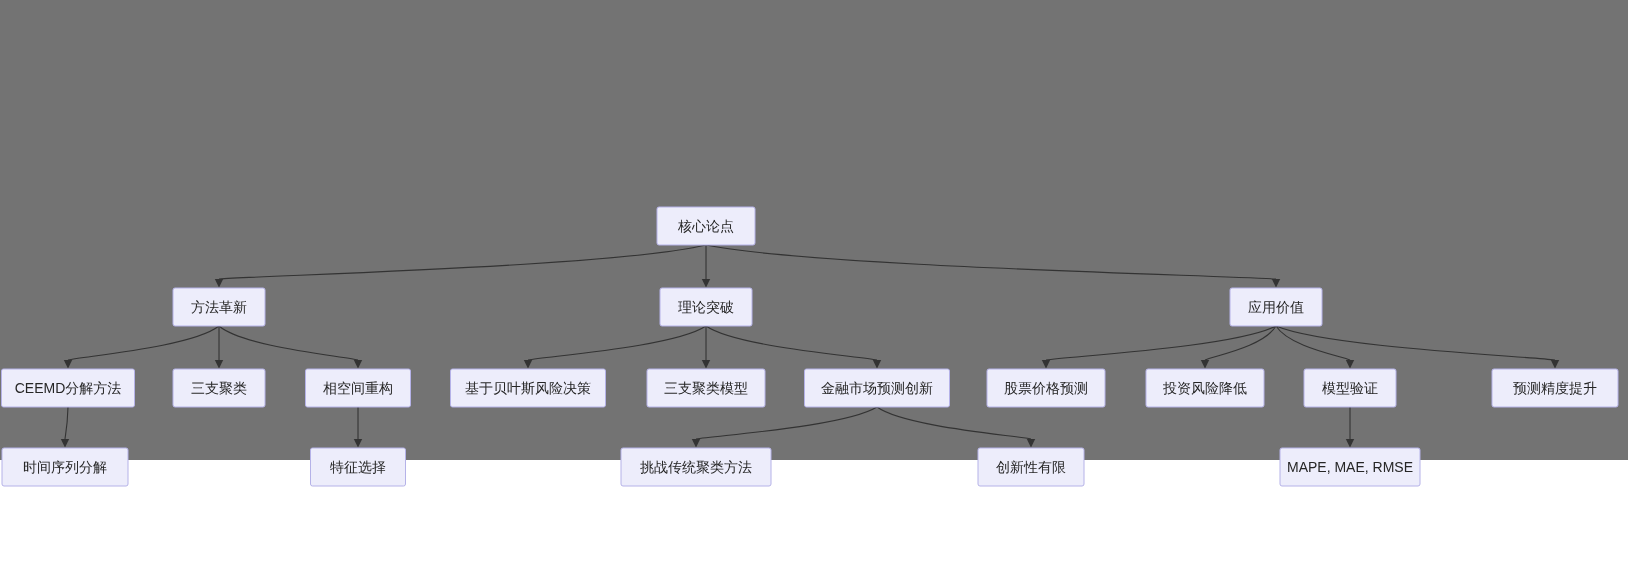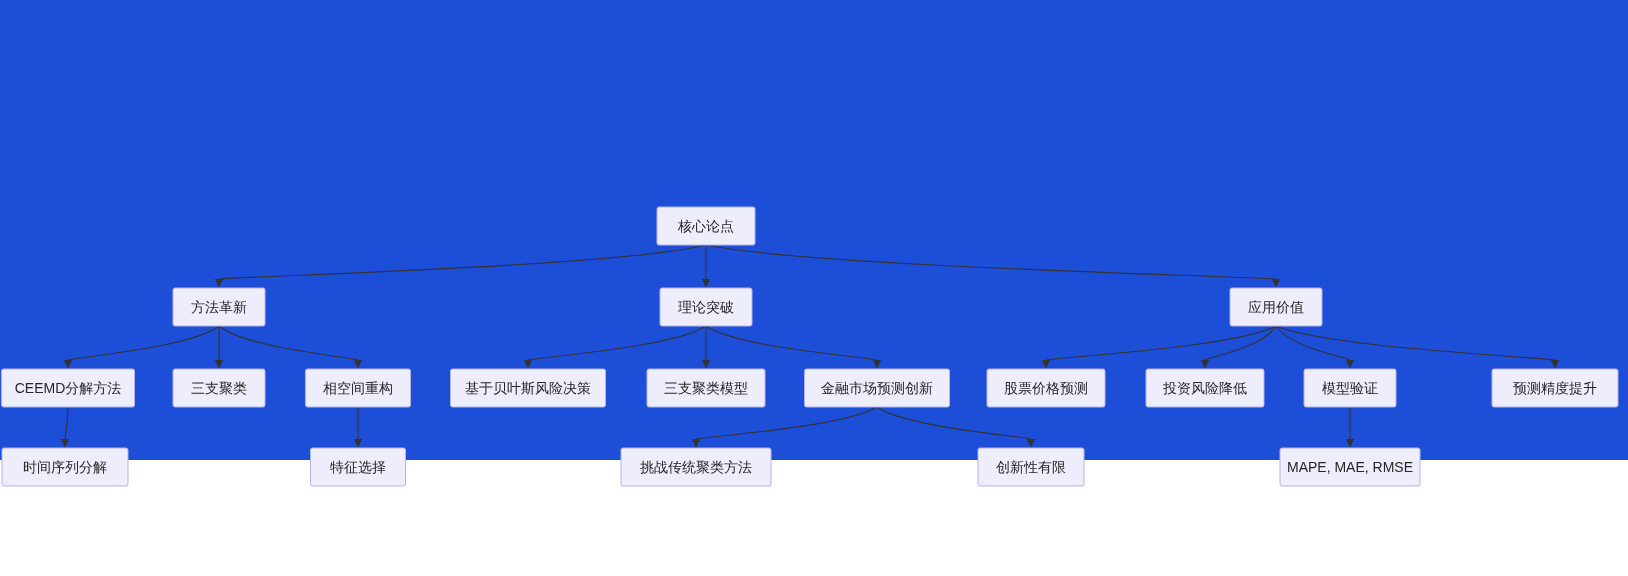--- a/index.html
+++ b/index.html
@@ -10,21 +10,21 @@
   body {
     width: 1628px;
     height: 576px;
     overflow: hidden;
     font-family: "Liberation Sans", "DejaVu Sans", sans-serif;
   }
   #diagram-root {
     position: relative;
     width: 1628px;
     height: 460px;
-    background: #1d4ed8;
+    background: #737373;
   }
   svg#flow {
     position: absolute;
     left: 0;
     top: 0;
     width: 1628px;
     height: 576px;
     display: block;
   }
   .node-rect {

